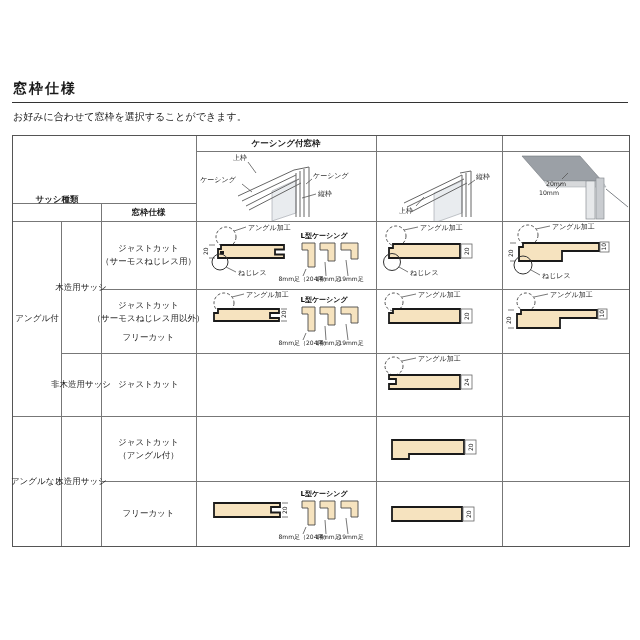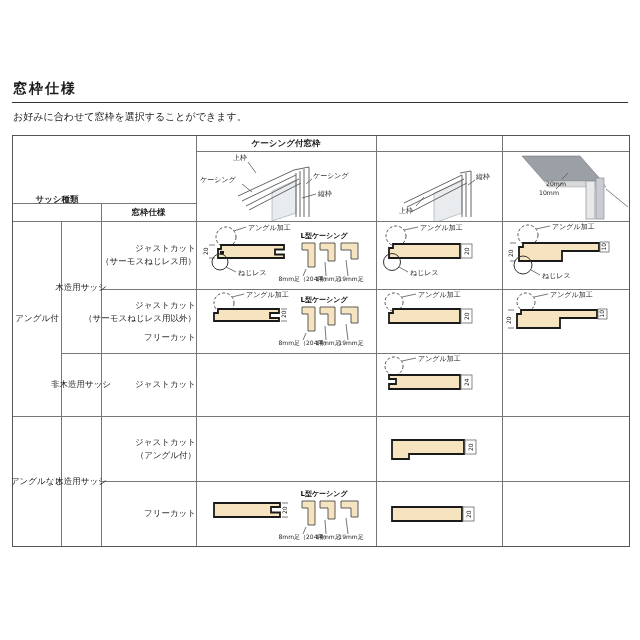--- a/index.html
+++ b/index.html
@@ -10,21 +10,21 @@
   .title-rule{position:absolute;left:12px;top:102px;width:616px;height:0;
               border-top:1.5px solid #333;}
   .subtitle{position:absolute;left:13px;top:110px;margin:0;font-size:10px;color:#222;}
   .tbl{position:absolute;left:12px;top:135px;width:616px;height:410px;
        border:1px solid #555;box-sizing:content-box;background:#fff;}
   .vl{position:absolute;width:1px;background:#777;}
   .hl{position:absolute;height:1px;background:#777;}
   .cell{position:absolute;display:flex;align-items:center;justify-content:center;
         font-size:8.5px;line-height:13px;white-space:nowrap;}
   .hdr{font-weight:bold;}
-  .spec{flex-direction:column;align-items:flex-end;justify-content:center;
+  .spec{flex-direction:column;align-items:center;justify-content:center;
         box-sizing:border-box;}
   .grp{flex-direction:row;}
   .diag{position:absolute;}
   .diag svg{display:block;}
   .lbl{font-size:7px;fill:#222;}
   .lblb{font-size:7px;font-weight:bold;fill:#111;}
   .dim{font-size:6px;fill:#222;}
   .pf{fill:#f6e3bf;stroke:#1a1a1a;stroke-width:1.8;stroke-linejoin:miter;}
   .pfthin{fill:#f6e3bf;stroke:#4a4a4a;stroke-width:0.9;}
   .dc{fill:none;stroke:#555;stroke-width:1;stroke-dasharray:3 2;}

